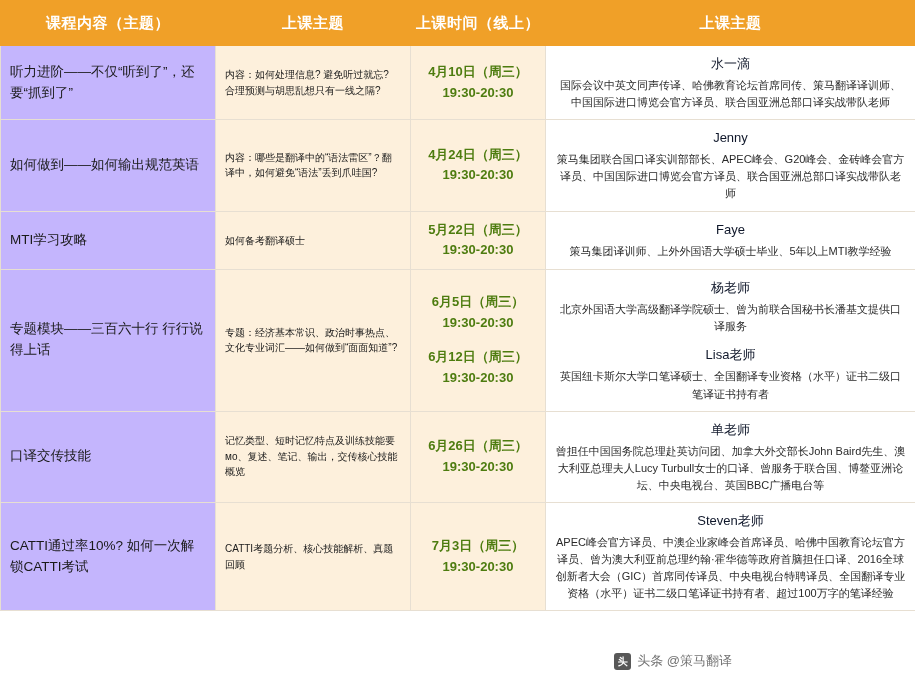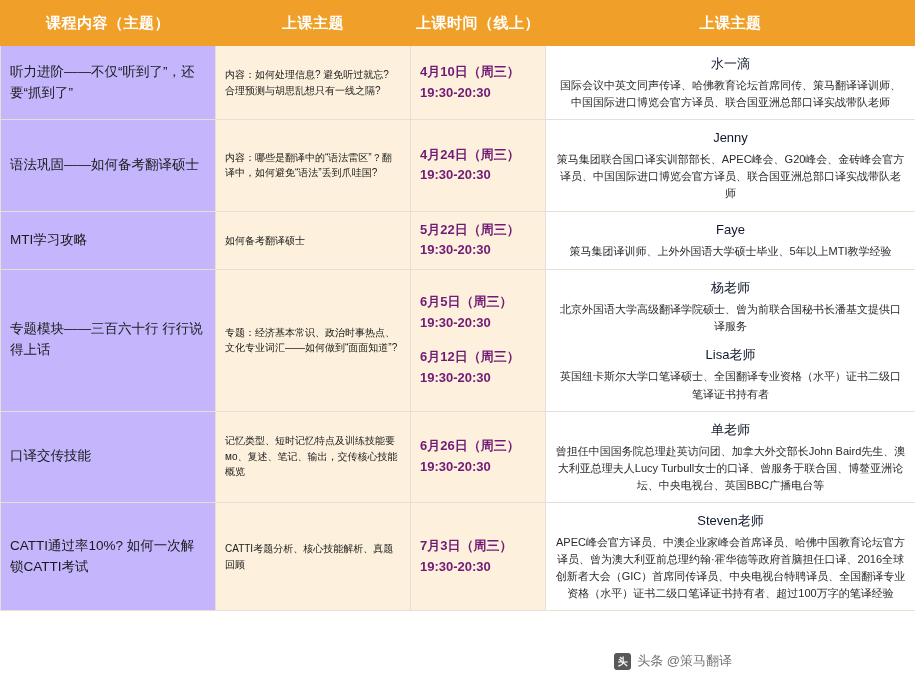--- a/index.html
+++ b/index.html
@@ -54,21 +54,22 @@
   }
   .c-subject {
     background: #fdf0dc;
     font-size: 10px;
     color: #1a1a1a;
     line-height: 1.55;
   }
   .c-time {
     background: #fdf0dc;
     font-size: 13px;
-    color: #701a75;
+    color: #4d7c0f;
+    text-align: center;
     line-height: 1.6;
     font-weight: bold;
   }
   .c-time .t-date { display: block; }
   .c-time .t-hours { display: block; }
   .c-teacher {
     background: #ffffff;
     font-size: 11px;
     color: #2a2a2a;
     line-height: 1.55;
@@ -142,21 +143,21 @@
         </td>
         <td class="c-teacher">
           <div class="teacher-block">
             <span class="teacher-name">水一滴</span>
             <span class="teacher-bio">国际会议中英文同声传译、哈佛教育论坛首席同传、策马翻译译训师、中国国际进口博览会官方译员、联合国亚洲总部口译实战带队老师</span>
           </div>
         </td>
       </tr>
 
       <tr>
-        <td class="c-topic">语法巩固——如何备考翻译硕士</td>
+        <td class="c-topic">如何做到——如何输出规范英语</td>
         <td class="c-subject">内容：哪些是翻译中的“语法雷区”？翻译中，如何避免“语法”丢到爪哇国?</td>
         <td class="c-time">
           <span class="t-date">4月24日（周三）</span>
           <span class="t-hours">19:30-20:30</span>
         </td>
         <td class="c-teacher">
           <div class="teacher-block">
             <span class="teacher-name">Jenny</span>
             <span class="teacher-bio">策马集团联合国口译实训部部长、APEC峰会、G20峰会、金砖峰会官方译员、中国国际进口博览会官方译员、联合国亚洲总部口译实战带队老师</span>
           </div>

